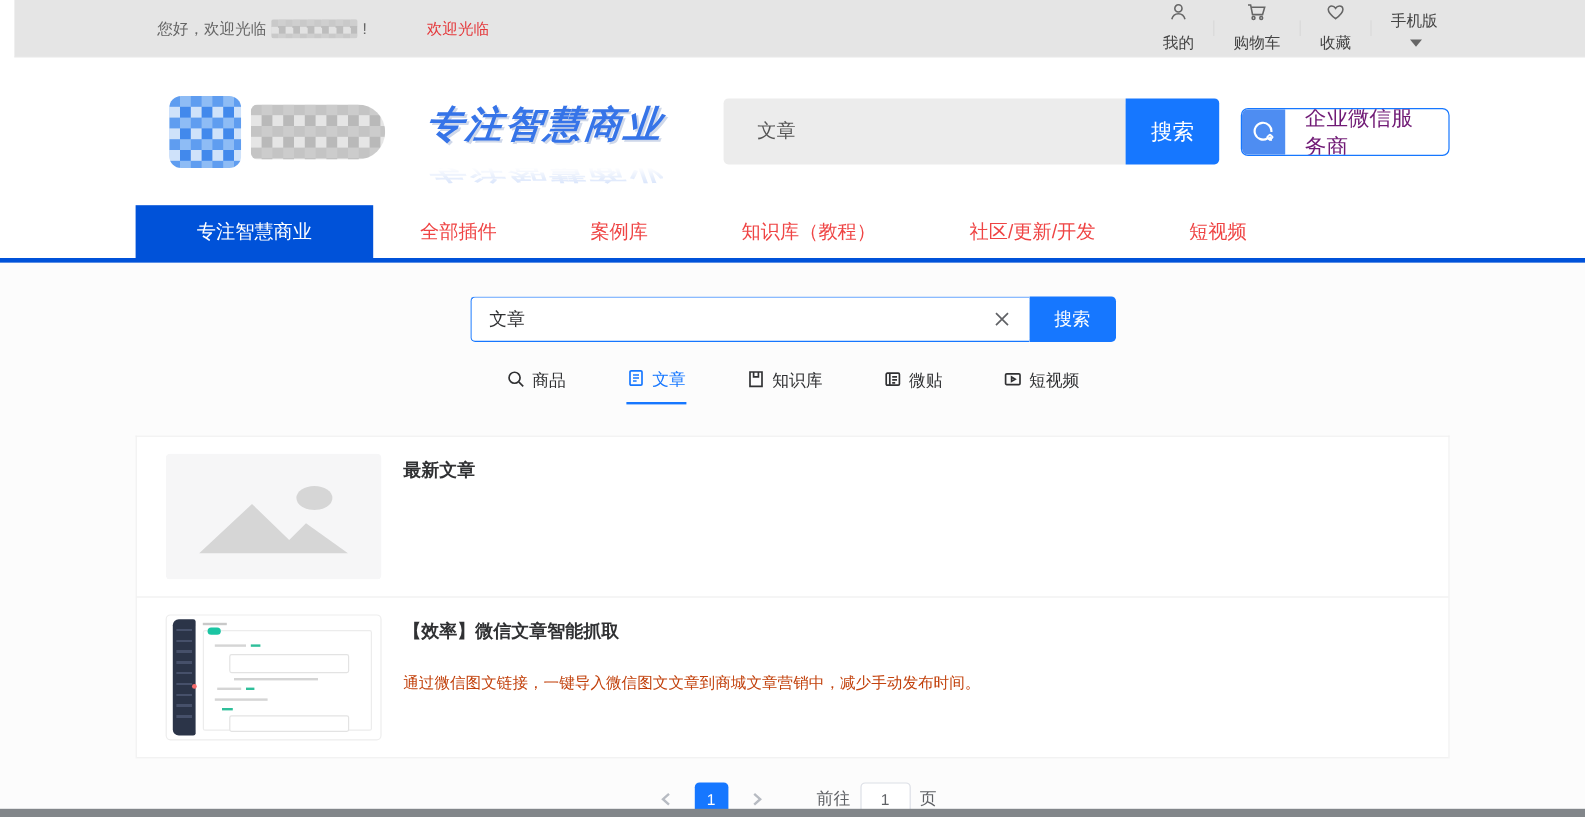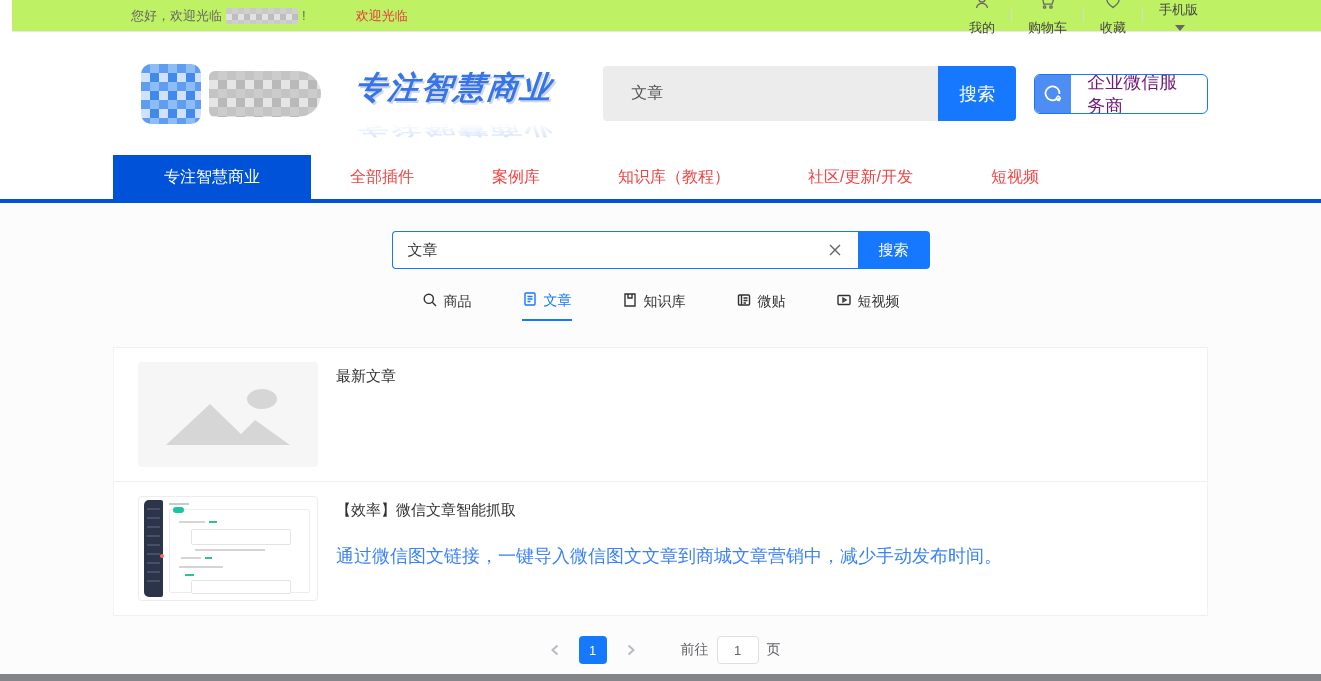--- a/index.html
+++ b/index.html
@@ -1,21 +1,21 @@
 <!DOCTYPE html>
 <html><head>
 <meta charset="utf-8">
 <style>
   * { margin:0; padding:0; box-sizing:border-box; }
   html,body { width:1321px; height:681px; overflow:hidden; }
   body { font-family:"Liberation Sans","DejaVu Sans",sans-serif; background:#fff; position:relative; color:#333; }
   .container { width:1095px; margin:0 auto; }
 
   
-  .topbar { height:32px; background:#bef264; border-bottom:1px solid #e8e8e8;margin-left:12px; }
+  .topbar { height:48px; background:#e5e5e5; border-bottom:1px solid #e8e8e8;margin-left:12px; }
   .topbar .container { display:flex; align-items:center; height:100%; font-size:13px; color:#666; }
   .topbar-left { display:flex; align-items:center; gap:4px; margin-left:12px; }
   .blur-chip { display:inline-block; width:72px; height:16px; border-radius:2px;
     background:conic-gradient(#cfcfcf 90deg,#bdbdbd 90deg 180deg,#e2e2e2 180deg 270deg,#c9c9c9 270deg);
     background-size:12px 12px; }
   .logout { color:#e4393c; margin-left:46px; cursor:pointer; text-decoration:none; }
   .topbar-right { margin-left:auto; display:flex; align-items:center; color:#444; }
   .tb-item { display:flex; align-items:center; gap:6px; padding:0 16px; cursor:pointer;flex-direction:column; }
   .tb-sep { width:1px; height:13px; background:#d9d9d9; }
   .tb-item svg { stroke:#666; fill:none; stroke-width:1.3; }
@@ -68,22 +68,22 @@
   .tabs { display:flex; justify-content:center; gap:50px; margin-top:22px; }
   .tab { display:flex; align-items:center; gap:6px; font-size:14px; color:#303133; cursor:pointer; padding-bottom:9px; }
   .tab svg { stroke:#303133; fill:none; stroke-width:1.4; }
   .tab.active { color:#1677ff; border-bottom:2px solid #1677ff; }
   .tab.active svg { stroke:#1677ff; }
 
   .results-card { width:1095px; margin:26px auto 0; background:#fff; border:1px solid #f1f1f1; border-bottom:none; }
   .result-row { display:flex; padding:14px 24px; border-bottom:1px solid #efefef; }
   .thumb { width:180px; height:105px; border-radius:4px; overflow:hidden; flex:none; }
   .row-body { flex:1; margin-left:18px; padding-top:5px; }
-  .row-title { font-size:15px; color:#303133; cursor:pointer; }
-  .row-desc { font-size:18px; color:#3b82f6; margin-top:23px; line-height:1.5; }
+  .row-title { font-size:15px; color:#303133; cursor:pointer;font-weight:bold; }
+  .row-desc { font-size:13px; color:#c2410c; margin-top:23px; line-height:1.5; }
   .row-meta { width:120px; flex:none; padding-top:5px; font-size:13px; }
   .meta-cat { color:#909399; }
   .meta-date { color:#909399; margin-top:10px; }
   .meta-tag { color:#1677ff; margin-top:10px; cursor:pointer; }
   .blur-chip-sm { display:inline-block; width:64px; height:15px; border-radius:2px;
     background:conic-gradient(#d6d6d6 90deg,#c7c7c7 90deg 180deg,#eaeaea 180deg 270deg,#d0d0d0 270deg);
     background-size:10px 10px; }
 
   
   .thumb2 { position:relative; background:#fff; border:1px solid #ededed; }

